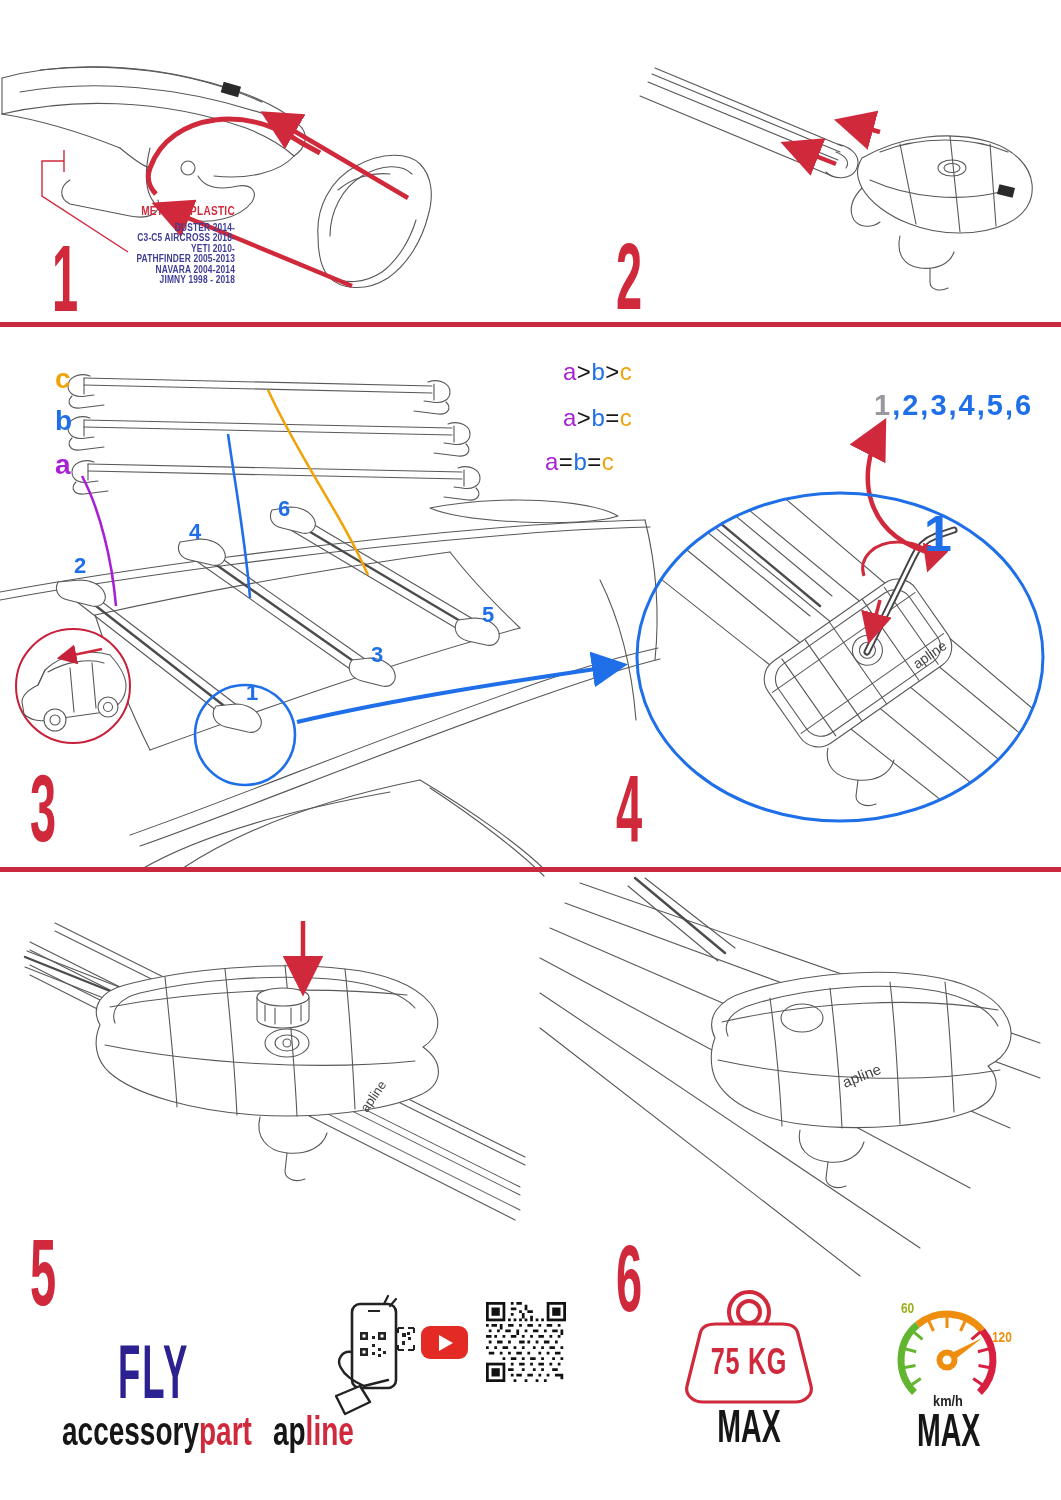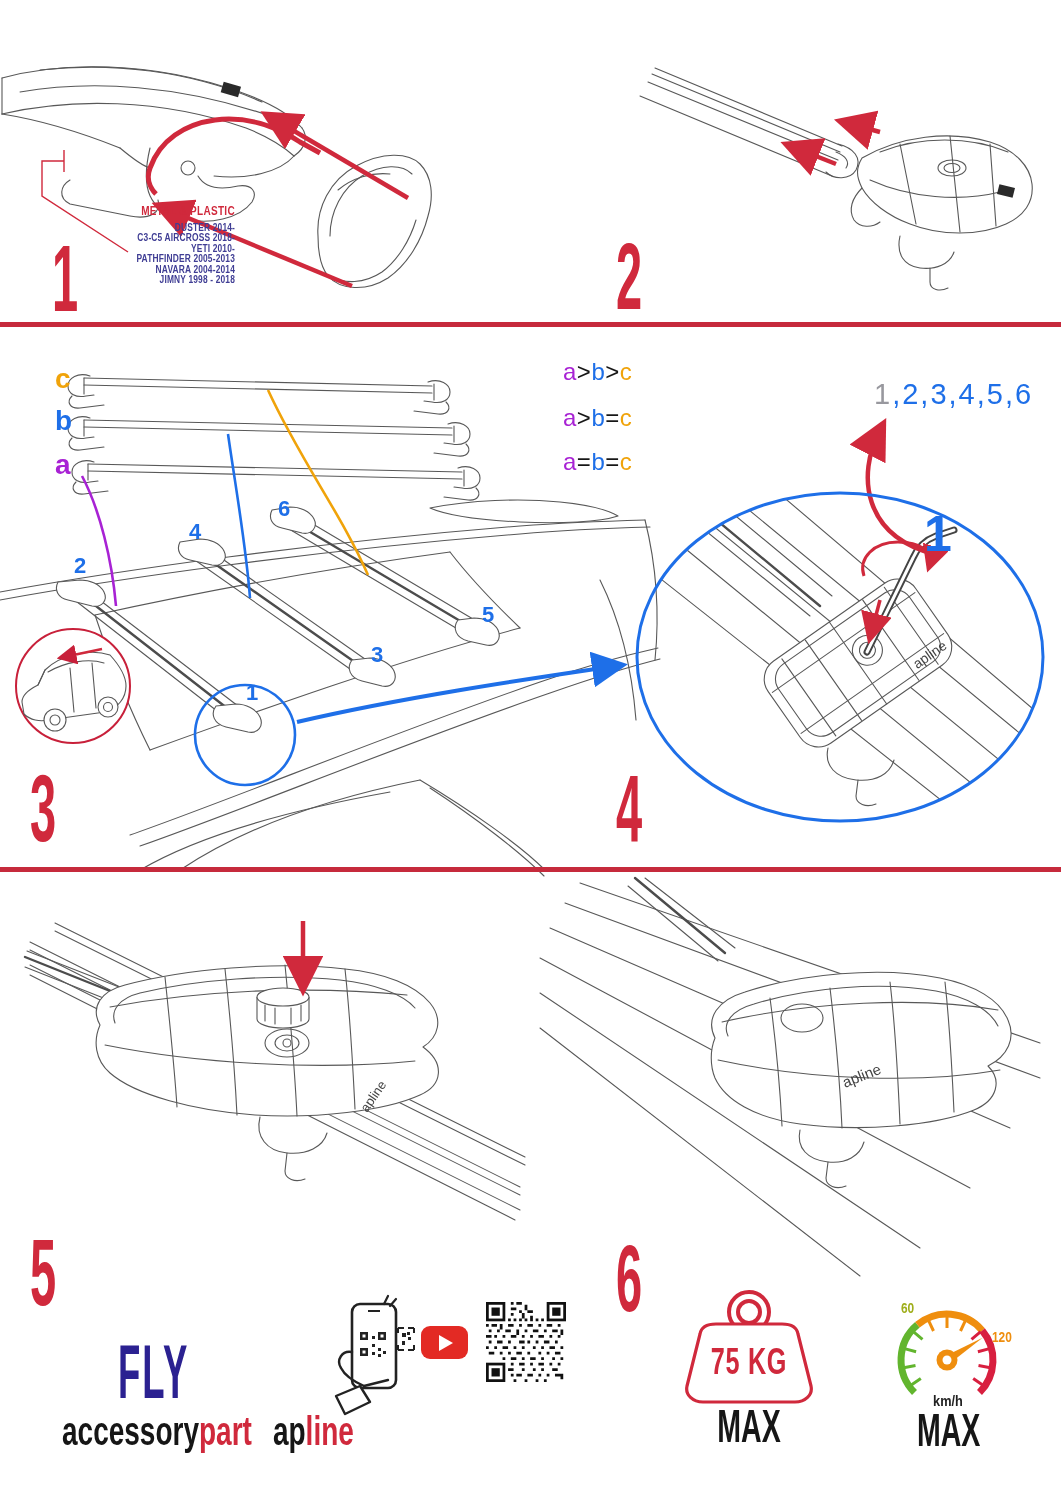--- a/index.html
+++ b/index.html
@@ -17,21 +17,21 @@
        transform:scaleX(.8);transform-origin:right top}
   .mat-title{font-size:12.5px;font-weight:700;color:#d0293c;letter-spacing:.4px;margin-bottom:4px}
   .mat .model{font-size:10.5px;line-height:10.4px;font-weight:700;color:#3f3d94;letter-spacing:.2px}
 
   .bar-label{position:absolute;font-size:28px;font-weight:700;line-height:26px}
   .c-a{color:#a822d4}.c-b{color:#1e6fe8}.c-c{color:#f0a30a}.c-op{color:#161616}
 
   .formula{position:absolute;font-size:24px;font-weight:400;letter-spacing:.5px}
   .pos-num{position:absolute;font-size:22px;font-weight:700;color:#1e6fe8;line-height:20px}
 
-  .seq{position:absolute;left:874px;top:378px;font-size:29px;font-weight:400;letter-spacing:2px;white-space:nowrap}
+  .seq{position:absolute;left:874px;top:389px;font-size:29px;font-weight:700;letter-spacing:2px;white-space:nowrap}
   .seq .first{color:#98989e}.seq .rest{color:#1e6fe8}
   .big-one{position:absolute;left:924px;top:512px;font-size:50px;font-weight:700;color:#1e6fe8;line-height:44px}
 
   .fly{position:absolute;left:118px;top:1341px;font-size:76px;line-height:62px;font-weight:700;
        color:#2b2191;letter-spacing:4px;transform:scaleX(.48);transform-origin:left top}
   .brandline{position:absolute;left:62px;top:1412px;font-size:40px;line-height:38px;font-weight:700;
              transform:scaleX(.7);transform-origin:left top;white-space:nowrap}
   .brandline .blk{color:#161616}.brandline .red{color:#d0293c}
   .brandline .gap{display:inline-block;width:30px}
 
@@ -225,21 +225,21 @@
     <div class="bar-label c-c" style="left:55px;top:366px">c</div>
     <div class="bar-label c-b" style="left:55px;top:408px">b</div>
     <div class="bar-label c-a" style="left:55px;top:452px">a</div>
 
     <div class="formula" style="left:563px;top:358px">
       <span class="c-a">a</span><span class="c-op">&gt;</span><span class="c-b">b</span><span class="c-op">&gt;</span><span class="c-c">c</span>
     </div>
     <div class="formula" style="left:563px;top:404px">
       <span class="c-a">a</span><span class="c-op">&gt;</span><span class="c-b">b</span><span class="c-op">=</span><span class="c-c">c</span>
     </div>
-    <div class="formula" style="left:563px;top:448px">
+    <div class="formula" style="left:545px;top:448px">
       <span class="c-a">a</span><span class="c-op">=</span><span class="c-b">b</span><span class="c-op">=</span><span class="c-c">c</span>
     </div>
 
     <div class="pos-num" style="left:74px;top:556px">2</div>
     <div class="pos-num" style="left:189px;top:522px">4</div>
     <div class="pos-num" style="left:278px;top:499px">6</div>
     <div class="pos-num" style="left:371px;top:645px">3</div>
     <div class="pos-num" style="left:482px;top:605px">5</div>
     <div class="pos-num" style="left:246px;top:683px">1</div>
 

